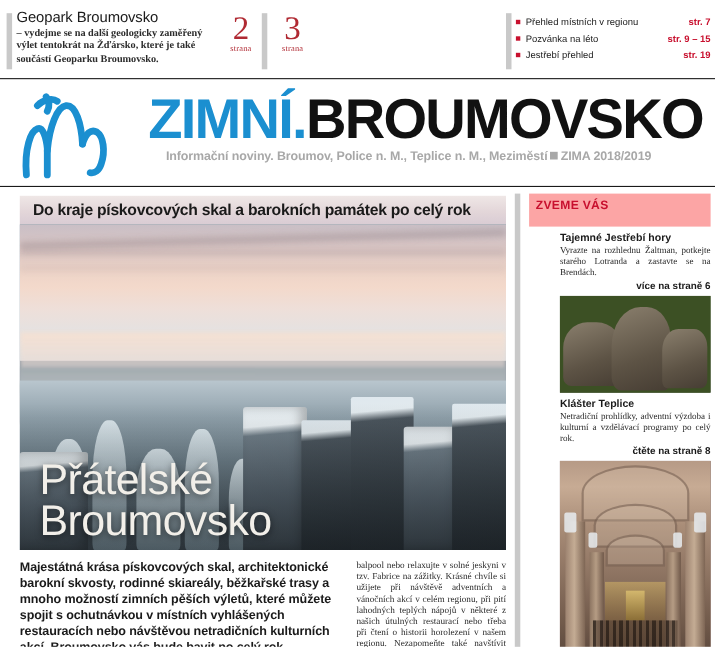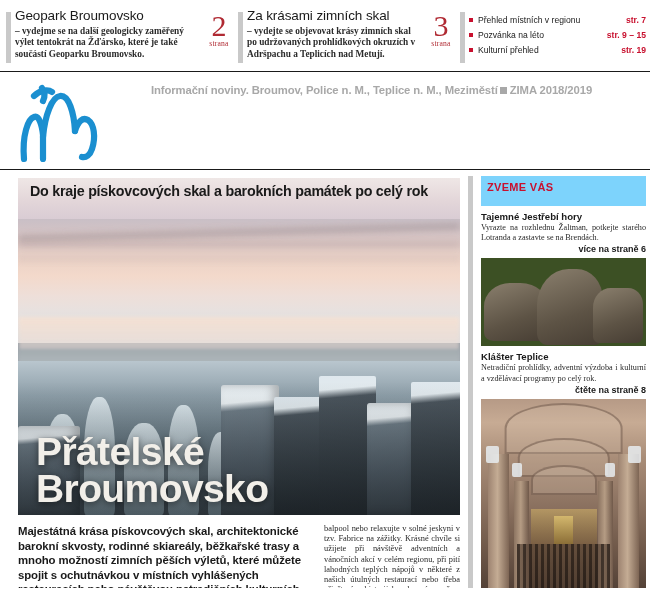--- a/index.html
+++ b/index.html
@@ -161,21 +161,21 @@
   }
 
   
   .body-area { display: flex; height: 420px; }
   .col-main { width: 468px; flex: 0 0 468px; padding: 8px 8px 0 18px; }
   .col-side { flex: 1; padding: 6px 4px 0 4px; position: relative; }
 
   
   .kicker-wrap {
     position: relative;
-    height: 41px;
+    height: 26px;
     background: linear-gradient(180deg,#efe7e6 0%, #e3d6d9 55%, #d9ccd4 100%);
   }
   .kicker {
     font-size: 14.3px;
     font-weight: bold;
     color: #1a1a1a;
     letter-spacing: -0.25px;
     line-height: 26px;
     padding-left: 12px;
   }
@@ -244,21 +244,21 @@
     position: absolute; inset: 0;
     background: linear-gradient(180deg, rgba(0,0,0,0) 55%, rgba(10,16,20,.35) 100%);
   }
   .hero-title {
     position: absolute;
     left: 18px;
     bottom: 8px;
     color: #f2efe9;
     font-size: 39px;
     line-height: 37px;
-    font-weight: 700;
+    font-weight: 400;
     letter-spacing: -0.6px;
     text-shadow: 0 2px 7px rgba(0,0,0,.55);
   }
 
   
   .lead-wrap { display: flex; padding-top: 9px; gap: 14px; }
   .lead-left {
     width: 292px; flex: 0 0 292px;
     font-size: 11.4px;
     line-height: 14.6px;
@@ -277,28 +277,28 @@
 
   
   .side-rule {
     position: absolute;
     left: 0; top: 6px; bottom: 0;
     width: 5px;
     background: #c9c9c9;
   }
   .side-inner { margin-left: 9px; }
   .zveme-head {
-    background: #7dd3fc;
+    background: #fca5a5;
     color: #c8102e;
     font-size: 11px;
     font-weight: bold;
     letter-spacing: 0.3px;
     padding: 5px 6px 13px 6px;
   }
-  .side-item { padding-top: 5px; }
+  .side-item { padding-top: 5px; margin-left: 28px; }
   .side-title {
     font-size: 9.6px;
     font-weight: bold;
     color: #1a1a1a;
     margin-bottom: 1px;
   }
   .side-body {
     font-family: Liberation Serif, serif;
     font-size: 8.2px;
     line-height: 10.2px;
@@ -401,24 +401,20 @@
         <div class="teaser-body">– vydejme se na další geologicky zaměřený výlet tentokrát na Žďársko, které je také součástí Geoparku Broumovsko.</div>
       </div>
       <div class="teaser-page">
         <div class="teaser-page-num">2</div>
         <div class="teaser-page-label">strana</div>
       </div>
     </div>
 
     <div class="teaser teaser-2">
       <div class="teaser-rule"></div>
-      <div class="teaser-text">
-        <div class="teaser-title">Za krásami zimních skal</div>
-        <div class="teaser-body">– vydejte se objevovat krásy zimních skal po udržovaných prohlídkových okruzích v Adršpachu a Teplicích nad Metují.</div>
-      </div>
       <div class="teaser-page">
         <div class="teaser-page-num">3</div>
         <div class="teaser-page-label">strana</div>
       </div>
     </div>
 
     <div class="teaser teaser-3">
       <div class="teaser-rule"></div>
       <div class="bullet-list">
         <div class="bullet-row">
@@ -426,21 +422,21 @@
           <span class="bullet-label">Přehled místních v regionu</span>
           <span class="bullet-page">str. 7</span>
         </div>
         <div class="bullet-row">
           <span class="bullet-sq"></span>
           <span class="bullet-label">Pozvánka na léto</span>
           <span class="bullet-page">str. 9 – 15</span>
         </div>
         <div class="bullet-row">
           <span class="bullet-sq"></span>
-          <span class="bullet-label">Kulturní přehled</span>
+          <span class="bullet-label">Jestřebí přehled</span>
           <span class="bullet-page">str. 19</span>
         </div>
       </div>
     </div>
 
   </div>
 
   <div class="masthead">
 
     <div class="logo-mark">
@@ -449,20 +445,23 @@
           <path d="M12 80 C10 56, 16 40, 22 38 C27 36, 30 46, 31 56 L31 80"></path>
           <path d="M31 58 C33 36, 40 18, 48 17 C57 16, 62 34, 63 52"></path>
           <path d="M63 52 C66 42, 71 38, 76 41 C82 45, 84 58, 80 70 C78 76, 74 79, 70 78"></path>
           <path d="M22 17 C28 11, 36 10, 40 13"></path>
           <path d="M30 9 C33 13, 33 18, 31 22"></path>
         </g>
       </svg>
     </div>
 
     <div class="masthead-right">
+      <div class="wordmark">
+        <span class="wm-blue">ZIMNÍ.</span><span class="wm-black">BROUMOVSKO</span>
+      </div>
       <div class="subline">
         <span>Informační noviny. Broumov, Police n. M., Teplice n. M., Meziměstí</span><span class="sub-sq"></span><span>ZIMA 2018/2019</span>
       </div>
     </div>
 
   </div>
 
   <div class="body-area">
 
     <div class="col-main">

